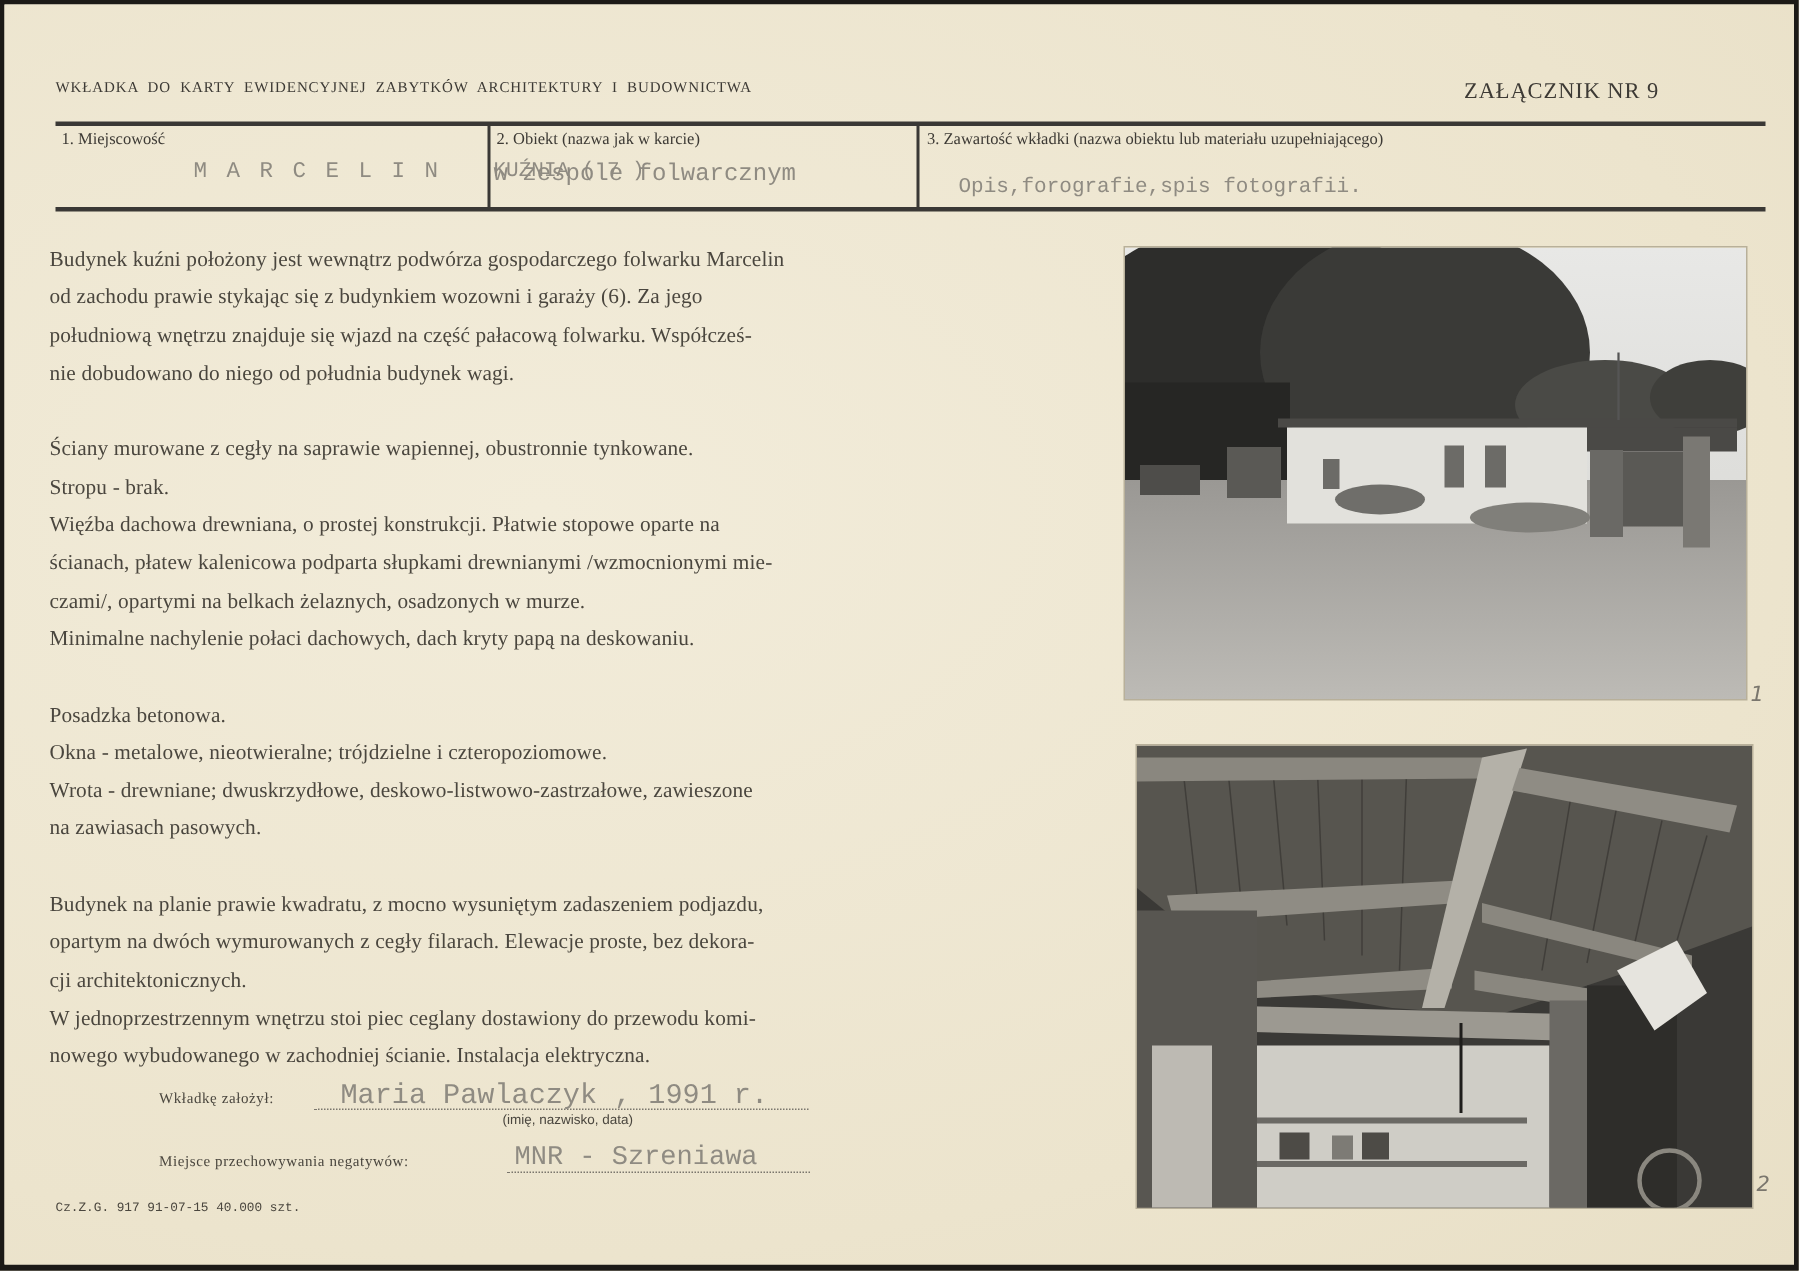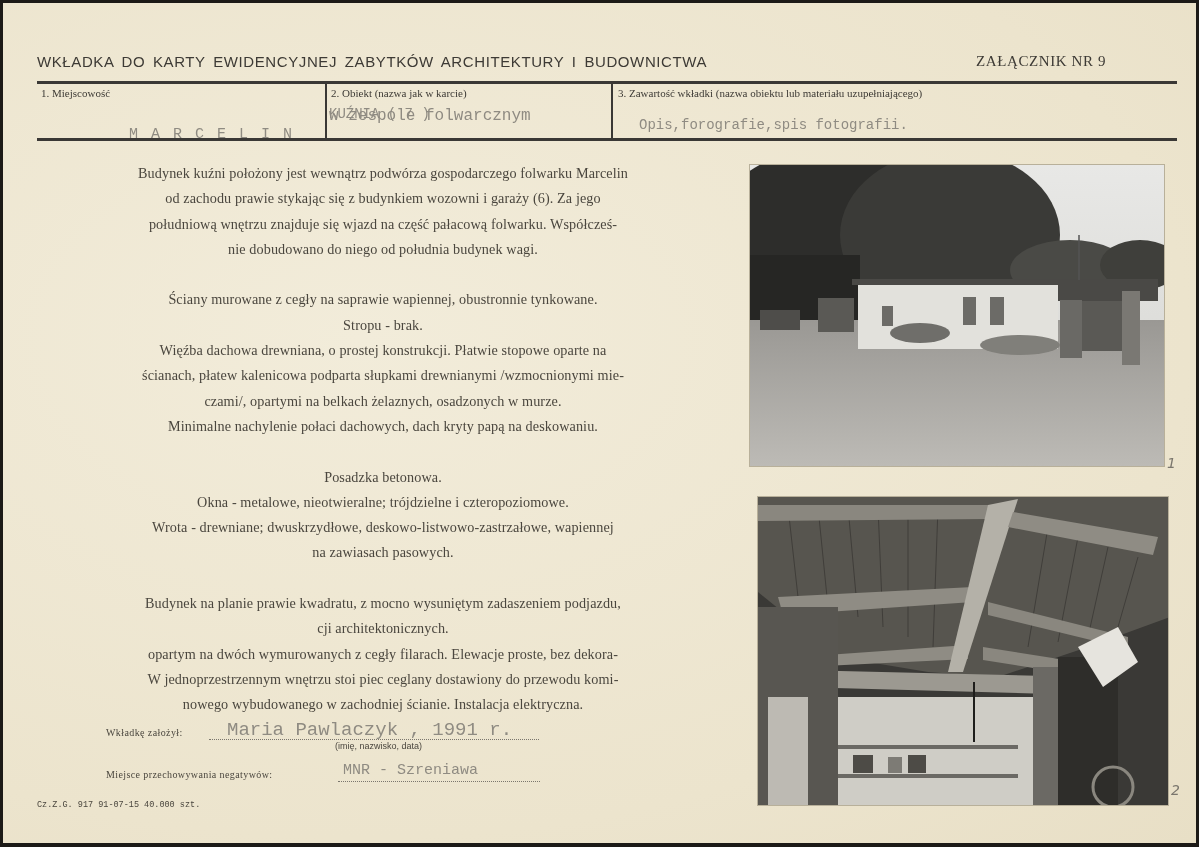--- a/index.html
+++ b/index.html
@@ -6,21 +6,21 @@
   html, body { width: 1199px; height: 847px; overflow: hidden; background: #1c1a17; }
   .page {
     position: absolute; left: 3px; top: 3px; width: 1193px; height: 840px;
     background: #efe8d4;
     background-image: radial-gradient(ellipse at 30% 40%, #f2ecda 0%, #ece4cd 70%, #e8dfc6 100%);
     font-family: "DejaVu Serif", serif;
     color: #4a4740;
   }
   .form-title {
     position: absolute; left: 34px; top: 50px;
-    font-family: Liberation Sans, sans-serif; font-size: 15px; letter-spacing: 0.6px;
+    font-family: Liberation Serif, serif; font-size: 10px; letter-spacing: 0.6px;
     color: #3d3a35; word-spacing: 3px; text-align: center;
   }
   .form-annex {
     position: absolute; left: 973px; top: 50px;
     font-family: "Liberation Serif", serif; font-size: 15px; letter-spacing: 0.6px;
     color: #3d3a35;
   }
   .rule { position: absolute; height: 3px; background: #3a3835; }
   .rule.top { left: 34px; top: 78px; width: 1140px; }
   .rule.bottom { left: 34px; top: 135px; width: 1140px; }
@@ -29,21 +29,21 @@
     position: absolute; font-family: "Liberation Serif", serif; font-size: 11px; color: #3d3a35;
   }
   .typed {
     position: absolute; font-family: "Liberation Mono", monospace; color: #8f8b82;
   }
   .body-text {
     position: absolute; left: 30px; top: 158px; width: 700px;
     font-family: "Liberation Serif", serif; font-size: 14.2px; line-height: 25.3px; color: #4a463e;
     letter-spacing: 0.1px;
   }
-  .body-text p { margin: 0; text-align: center; }
+  .body-text p { margin: 0; }
   .body-text .gap { height: 25.3px; }
   .sign-label {
     position: absolute; font-family: "Liberation Serif", serif; font-size: 10px; color: #4a463e; letter-spacing: 0.4px;
   }
   .dotline { position: absolute; border-bottom: 1px dotted #7a766d; height: 1px; }
   .sub-hint { position: absolute; font-family: "Liberation Sans", sans-serif; font-size: 9px; color: #4a463e; padding-left: 16px; }
   .print-code { position: absolute; left: 34px; top: 797px; font-family: Liberation Mono, monospace; font-size: 8.5px; color: #4a463e; }
   .photo {
     position: absolute; overflow: hidden; border: 1px solid #b8b09a;
   }
@@ -56,21 +56,21 @@
 
   <div class="form-title">WKŁADKA DO KARTY EWIDENCYJNEJ ZABYTKÓW ARCHITEKTURY I BUDOWNICTWA</div>
   <div class="form-annex">ZAŁĄCZNIK NR 9</div>
 
   <div class="rule top"></div>
   <div class="rule bottom"></div>
   <div class="vline" style="left:322px;"></div>
   <div class="vline" style="left:608px;"></div>
 
   <div class="field-label" style="left:38px;top:84px;">1. Miejscowość</div>
-  <div class="typed" style="left:126px;top:103px;font-size:15px;letter-spacing:2px;margin-top:20px;">M A R C E L I N</div>
+  <div class="typed" style="left:126px;top:103px;font-size:15px;letter-spacing:2px;">M A R C E L I N</div>
 
   <div class="field-label" style="left:328px;top:84px;">2. Obiekt (nazwa jak w karcie)</div>
   <div class="typed" style="left:326px;top:103px;font-size:14px;">KUŹNIA ( 7 )</div>
   <div class="typed" style="left:326px;top:104px;font-size:16px;">w zespole folwarcznym</div>
 
   <div class="field-label" style="left:615px;top:84px;">3. Zawartość wkładki (nazwa obiektu lub materiału uzupełniającego)</div>
   <div class="typed" style="left:636px;top:114px;font-size:14px;">Opis,forografie,spis fotografii.</div>
 
   <div class="body-text">
     <p>Budynek kuźni położony jest wewnątrz podwórza gospodarczego folwarku Marcelin</p>
@@ -80,38 +80,38 @@
     <div class="gap"></div>
     <p>Ściany murowane z cegły na saprawie wapiennej, obustronnie tynkowane.</p>
     <p>Stropu - brak.</p>
     <p>Więźba dachowa drewniana, o prostej konstrukcji. Płatwie stopowe oparte na</p>
     <p>ścianach, płatew kalenicowa podparta słupkami drewnianymi /wzmocnionymi mie-</p>
     <p>czami/, opartymi na belkach żelaznych, osadzonych w murze.</p>
     <p>Minimalne nachylenie połaci dachowych, dach kryty papą na deskowaniu.</p>
     <div class="gap"></div>
     <p>Posadzka betonowa.</p>
     <p>Okna - metalowe, nieotwieralne; trójdzielne i czteropoziomowe.</p>
-    <p>Wrota - drewniane; dwuskrzydłowe, deskowo-listwowo-zastrzałowe, wapiennej</p>
+    <p>Wrota - drewniane; dwuskrzydłowe, deskowo-listwowo-zastrzałowe, zawieszone</p>
     <p>na zawiasach pasowych.</p>
     <div class="gap"></div>
     <p>Budynek na planie prawie kwadratu, z mocno wysuniętym zadaszeniem podjazdu,</p>
+    <p>opartym na dwóch wymurowanych z cegły filarach. Elewacje proste, bez dekora-</p>
     <p>cji architektonicznych.</p>
-    <p>opartym na dwóch wymurowanych z cegły filarach. Elewacje proste, bez dekora-</p>
     <p>W jednoprzestrzennym wnętrzu stoi piec ceglany dostawiony do przewodu komi-</p>
     <p>nowego wybudowanego w zachodniej ścianie. Instalacja elektryczna.</p>
   </div>
 
   <div class="sign-label" style="left:103px;top:724px;">Wkładkę założył:</div>
   <div class="dotline" style="left:206px;top:736px;width:330px;"></div>
   <div class="typed" style="left:224px;top:716px;font-size:19px;">Maria Pawlaczyk , 1991 r.</div>
   <div class="sub-hint" style="left:316px;top:738px;">(imię, nazwisko, data)</div>
 
   <div class="sign-label" style="left:103px;top:766px;">Miejsce przechowywania negatywów:</div>
   <div class="dotline" style="left:335px;top:778px;width:202px;"></div>
-  <div class="typed" style="left:340px;top:759px;font-size:15px;">MNR - Szreniawa</div>
+  <div class="typed" style="left:340px;top:759px;font-size:18px;">MNR - Szreniawa</div>
 
   <div class="print-code">Cz.Z.G. 917 91-07-15 40.000 szt.</div>
 
   <div class="photo" style="left:746px;top:161px;width:416px;height:303px;">
     <svg width="416" height="303" viewBox="0 0 416 303">
       <defs>
         <linearGradient id="sky" x1="0" y1="0" x2="0" y2="1">
           <stop offset="0" stop-color="#e8e8e6"></stop>
             <stop offset="1" stop-color="#d4d4d0"></stop>
         </linearGradient>

